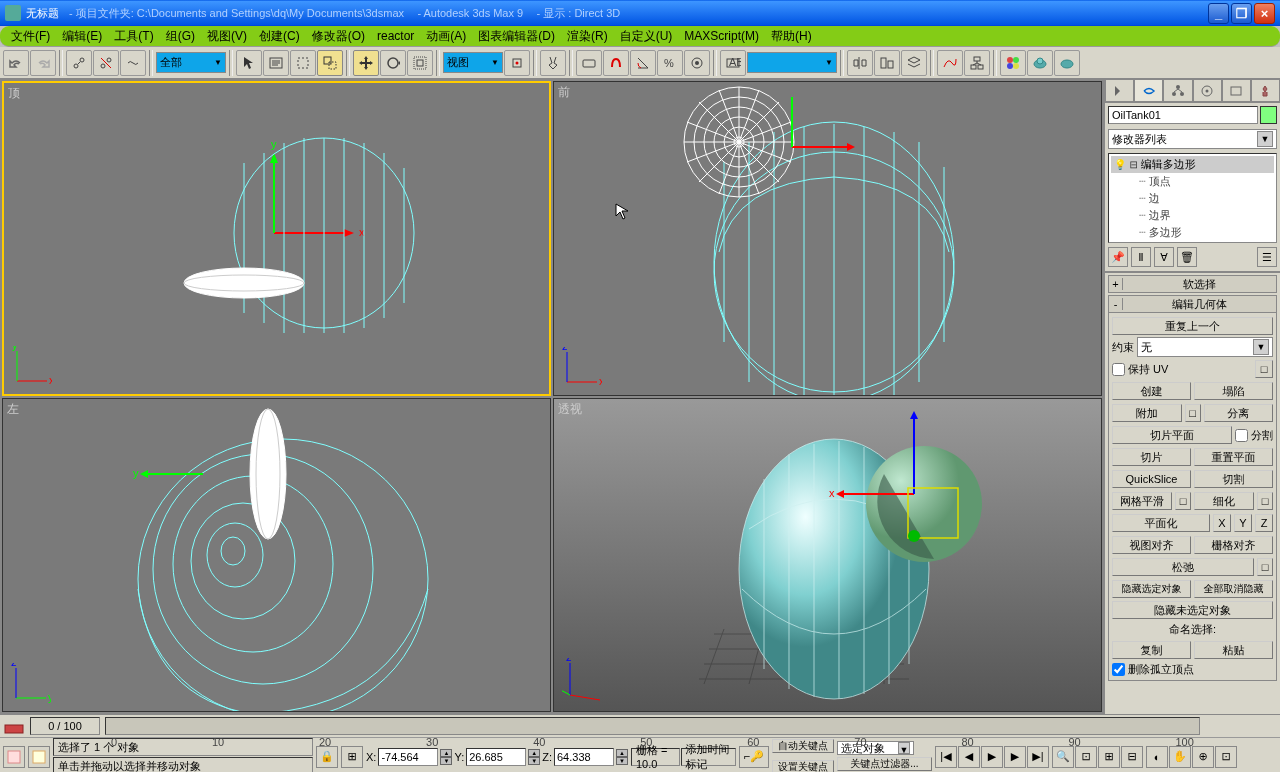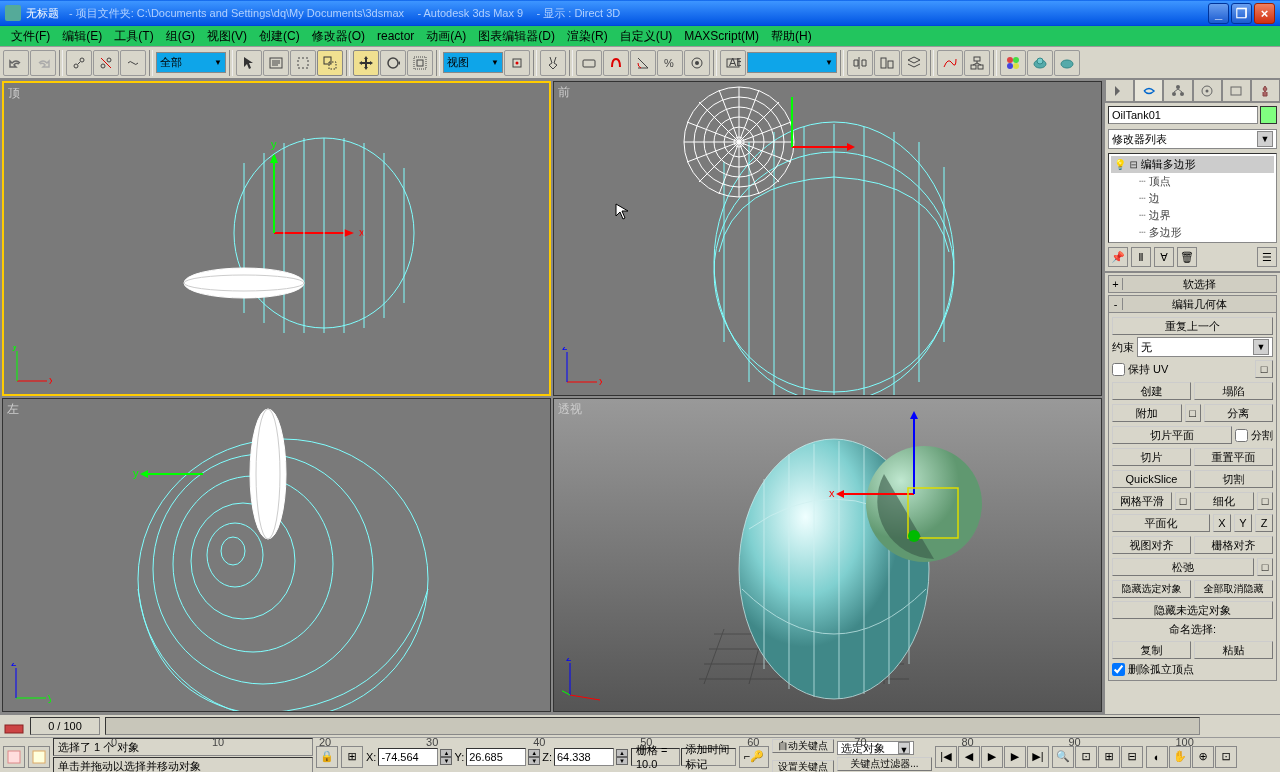--- a/index.html
+++ b/index.html
@@ -4,21 +4,21 @@
 <style>
 * { margin: 0; padding: 0; box-sizing: border-box; font-family: "SimSun", "Microsoft YaHei", sans-serif; font-size: 11px; }
 body { width: 1280px; height: 772px; background: #c0c0c0; overflow: hidden; }
 .titlebar { height: 26px; background: linear-gradient(to bottom, #0054e3, #3d95ff 5%, #0054e3 95%, #003dd9); display: flex; align-items: center; padding: 0 5px; color: white; font-size: 12px; }
 .titlebar .icon { width: 16px; height: 16px; background: #5a9; border-radius: 2px; margin-right: 5px; }
 .titlebar .title { flex: 1; color: white; font-size: 12px; }
 .titlebar .title .light { color: #b0d0ff; }
 .titlebar .winbtns { display: flex; gap: 2px; }
 .titlebar .winbtn { width: 21px; height: 21px; background: linear-gradient(to bottom, #6aa0f0, #1a5ad0); border: 1px solid #003399; border-radius: 3px; display: flex; align-items: center; justify-content: center; color: white; font-weight: bold; font-size: 13px; }
 .titlebar .winbtn.close { background: linear-gradient(to bottom, #f08060, #d03010); border-color: #a02000; }
-.menubar { height: 21px; background: #22c55e; display: flex; align-items: center; padding: 0 5px; border-bottom: 1px solid #999; }
+.menubar { height: 21px; background: #84cc16; display: flex; align-items: center; padding: 0 5px; border-bottom: 1px solid #999; border-radius: 9px; }
 .menubar .menuitem { padding: 2px 6px; cursor: default; font-size: 12px; }
 .toolbar { height: 32px; background: #d8d6ca; display: flex; align-items: center; padding: 0 3px; border-bottom: 1px solid #888; gap: 1px; }
 .tbtn { width: 26px; height: 26px; border: 1px solid #999; background: #d8d6ca; display: flex; align-items: center; justify-content: center; border-radius: 2px; }
 .tbtn.active { background: #f0e090; border: 1px solid #888; }
 .tsep { width: 4px; height: 26px; border-left: 1px solid #888; border-right: 1px solid #eee; margin: 0 2px; }
 .tdropdown { height: 21px; background: white; border: 1px solid #888; padding: 0 3px; display: flex; align-items: center; min-width: 60px; }
 .tdropdown.sel { background: #0ea5e9; }
 .tdropdown .arrow { margin-left: auto; font-size: 8px; }
 .main { display: flex; height: 635px; }
 .viewports { flex: 1; background: #888; padding: 2px; display: grid; grid-template-columns: 1fr 1fr; grid-template-rows: 1fr 1fr; gap: 2px; }

